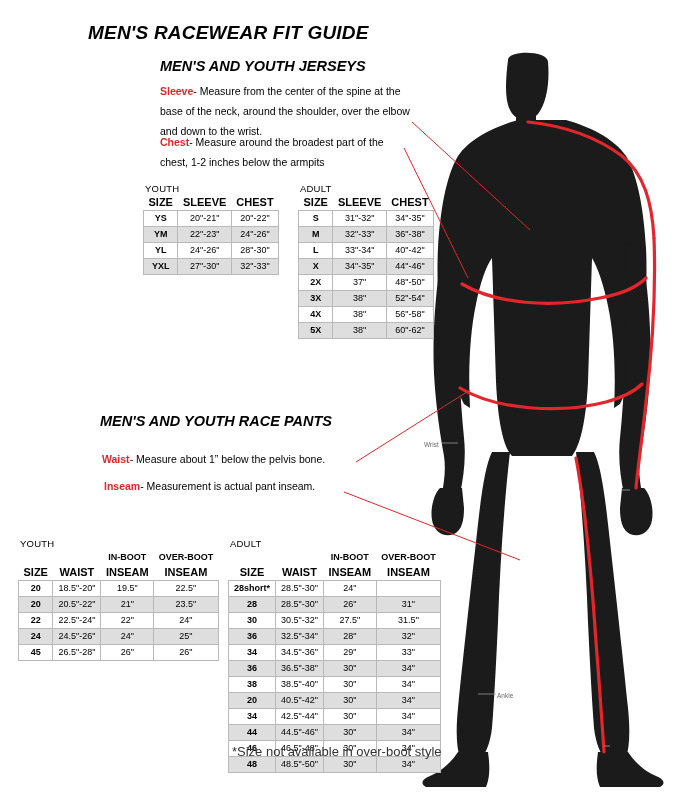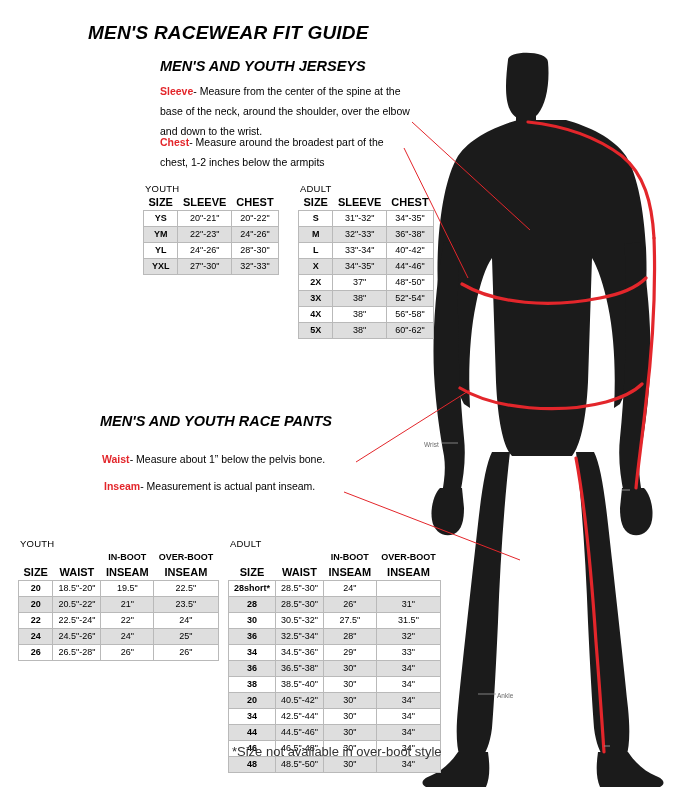--- a/index.html
+++ b/index.html
@@ -311,21 +311,21 @@
             <td>22"</td>
             <td>24"</td>
           </tr>
         <tr class="alt">
             <td class="lbl">24</td>
             <td>24.5"-26"</td>
             <td>24"</td>
             <td>25"</td>
           </tr>
         <tr>
-            <td class="lbl">26</td>
+            <td class="lbl">45</td>
             <td>26.5"-28"</td>
             <td>26"</td>
             <td>26"</td>
           </tr>
       </tbody>
     </table>
   </div>
 
   <div class="tbl-wrap" id="tbl-adult-pants">
     <div class="tbl-caption">ADULT</div>

